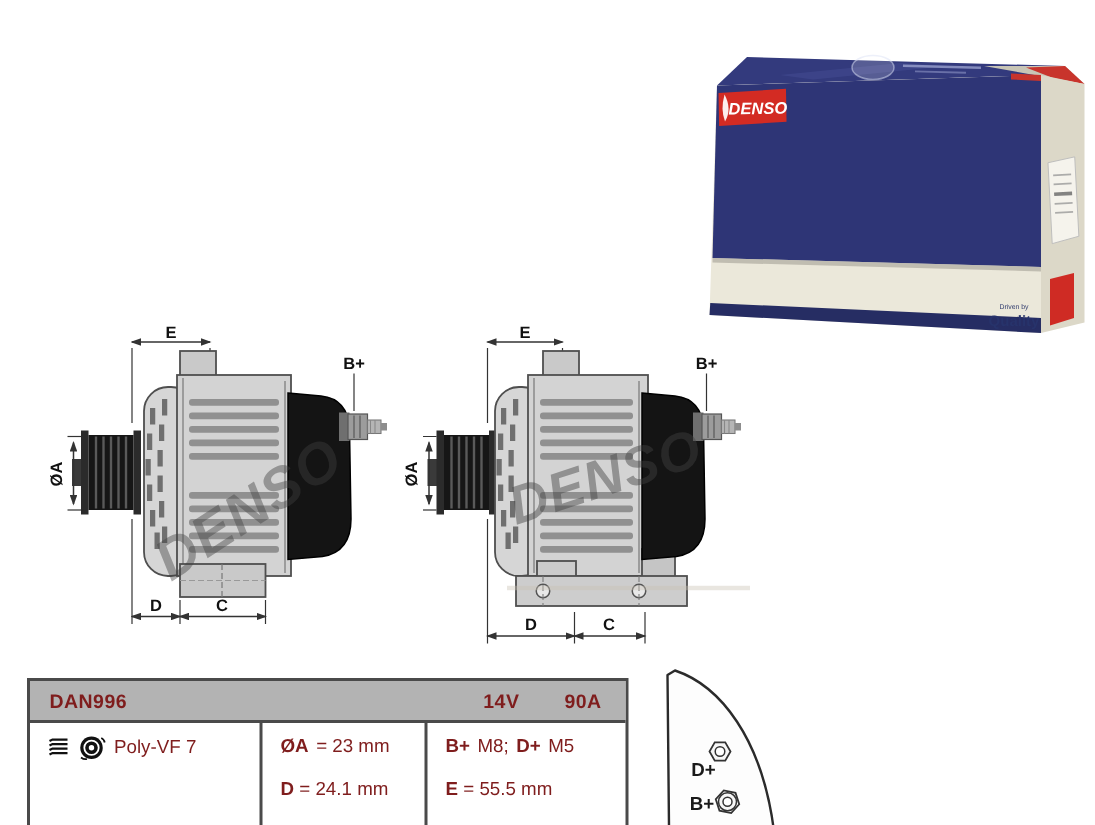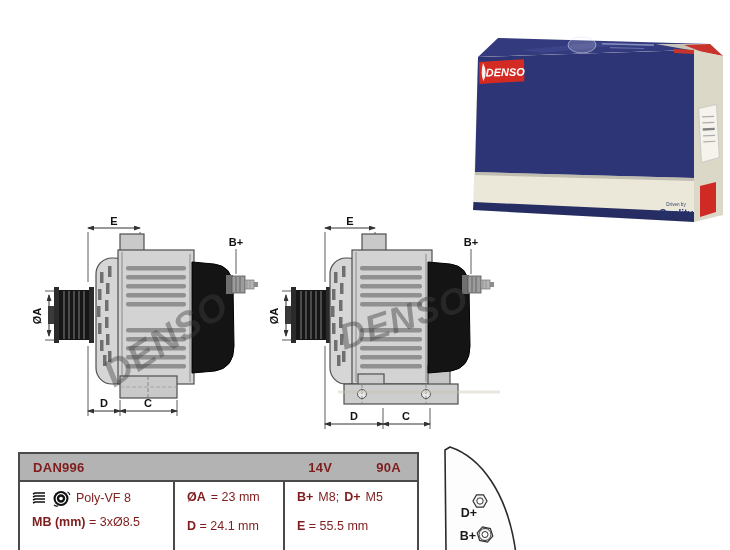--- a/index.html
+++ b/index.html
@@ -5,21 +5,21 @@
   html,body{margin:0;padding:0;background:#fff;}
   .canvas{position:relative;width:730px;height:550px;background:#ffffff;overflow:hidden;
           font-family:"Liberation Sans",sans-serif;color:#7f1d1d;margin-top:24px;}
   .abs{position:absolute;}
 
   
   .spec-table{position:absolute;left:18px;top:428px;width:397px;border:2px solid #4a4a4a;background:#fff;}
   .spec-header{display:flex;align-items:center;background:#b3b3b3;height:26px;padding:0 13px;
                border-bottom:2px solid #4a4a4a;font-weight:bold;font-size:13px;letter-spacing:.3px;}
   .spec-header .pn{flex:1;}
-  .spec-header .va{display:flex;gap:44px;margin-right:3px;}
+  .spec-header .va{display:flex;gap:30px;margin-right:3px;}
   .spec-body{display:grid;grid-template-columns:153px 110px 1fr;height:72px;font-size:12.5px;}
   .col{padding:4px 0 0 12px;}
   .col + .col{border-left:2px solid #4a4a4a;}
   .cellline{white-space:nowrap;line-height:15px;}
   .r1{margin-top:4px;display:flex;align-items:center;gap:5px;}
   .r2{margin-top:14px;}
   .r3{margin-top:8px;}
   .bl{font-weight:bold;}
   .beltsvg{flex:0 0 auto;}
 
@@ -291,25 +291,21 @@
           <svg class="beltsvg" width="15" height="15" viewBox="0 0 15 15">
             <path d="M1,3 L3,2 L13,2 M1,6 L3,5 L13,5 M1,9 L3,8 L13,8 M1,12 L3,11 L13,11" stroke="#111" stroke-width="1.5" fill="none"></path>
           </svg>
           <svg class="beltsvg" width="19" height="17" viewBox="0 0 19 17">
             <circle cx="9" cy="8.5" r="7.5" fill="#111"></circle>
             <circle cx="9" cy="8.5" r="4.8" fill="none" stroke="#fff" stroke-width="1.2"></circle>
             <circle cx="9" cy="8.5" r="1.8" fill="#fff"></circle>
             <path d="M2,15 Q4,16.5 6,16" stroke="#111" stroke-width="1.2" fill="none"></path>
             <path d="M15.5,2 Q17.5,3 17.8,5" stroke="#111" stroke-width="1.2" fill="none"></path>
           </svg>
-          <span>Poly-VF 8</span>
-        </div>
-        <div class="cellline r3">
-          <span class="bl">MB (mm)</span>
-          <span>= 3xØ8.5</span>
+          <span>Poly-VF 7</span>
         </div>
       </div>
       <div class="col">
         <div class="cellline r1">
           <span class="bl">ØA</span>
           <span>= 23 mm</span>
         </div>
         <div class="cellline r2">
           <span class="bl">D</span>
           <span>= 24.1 mm</span>

